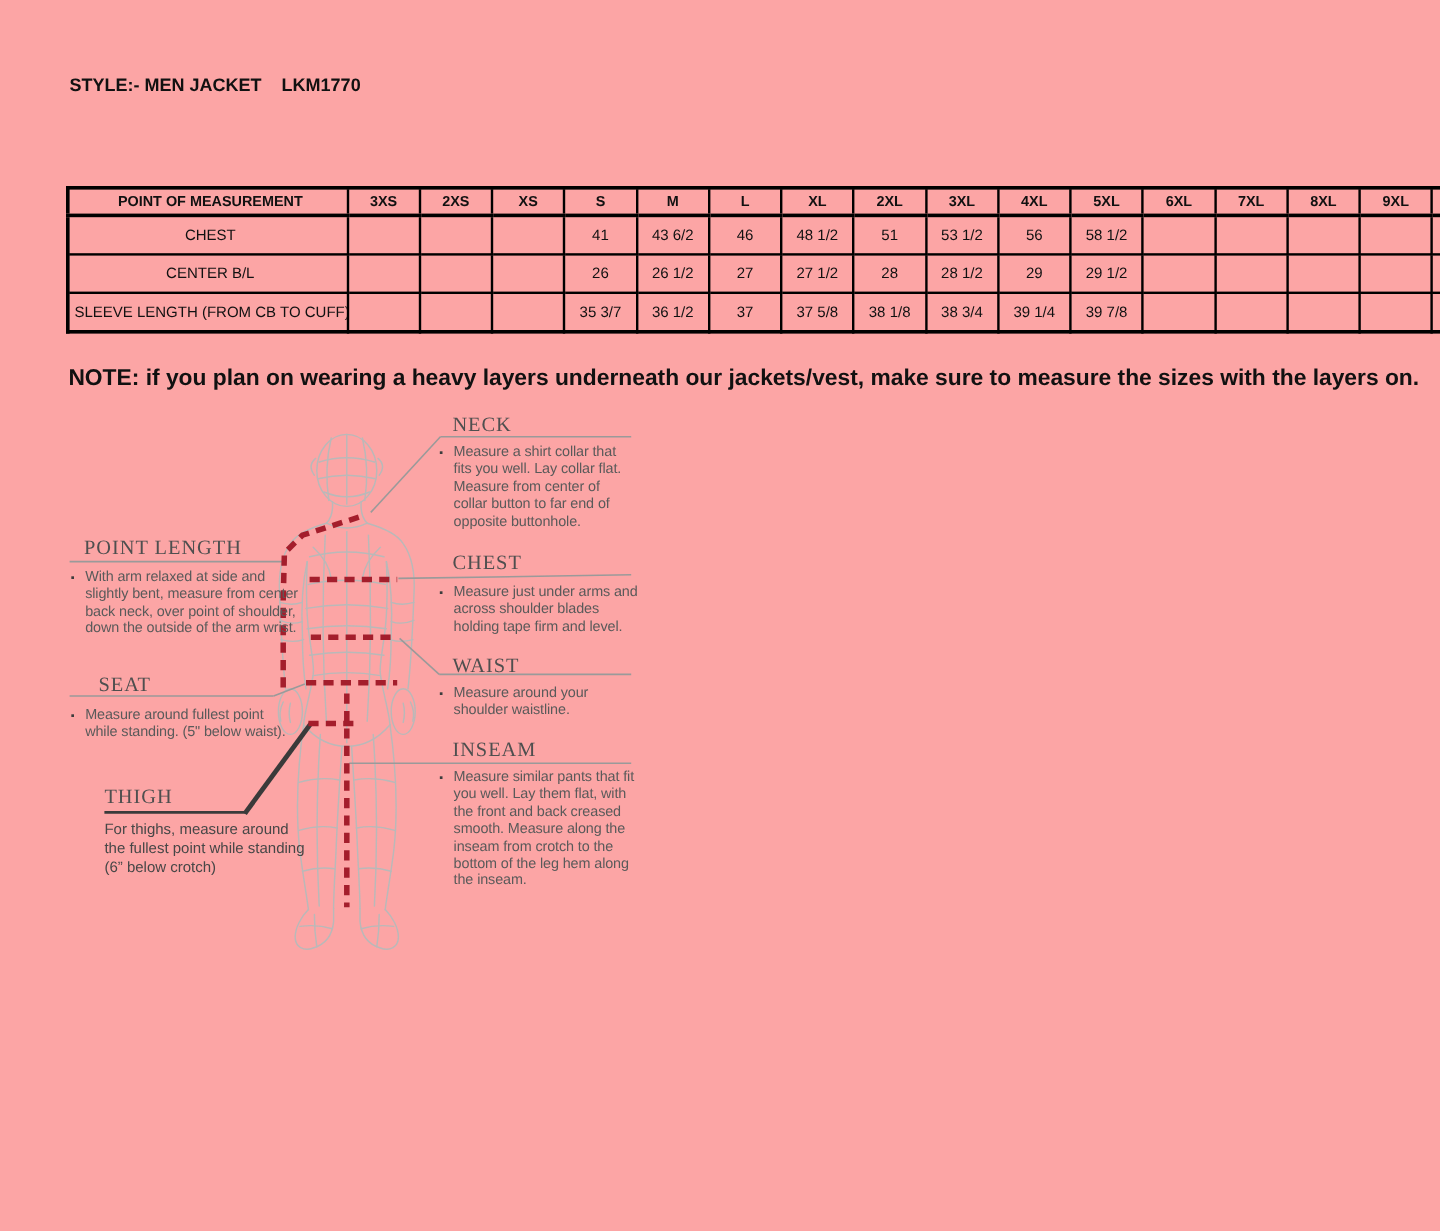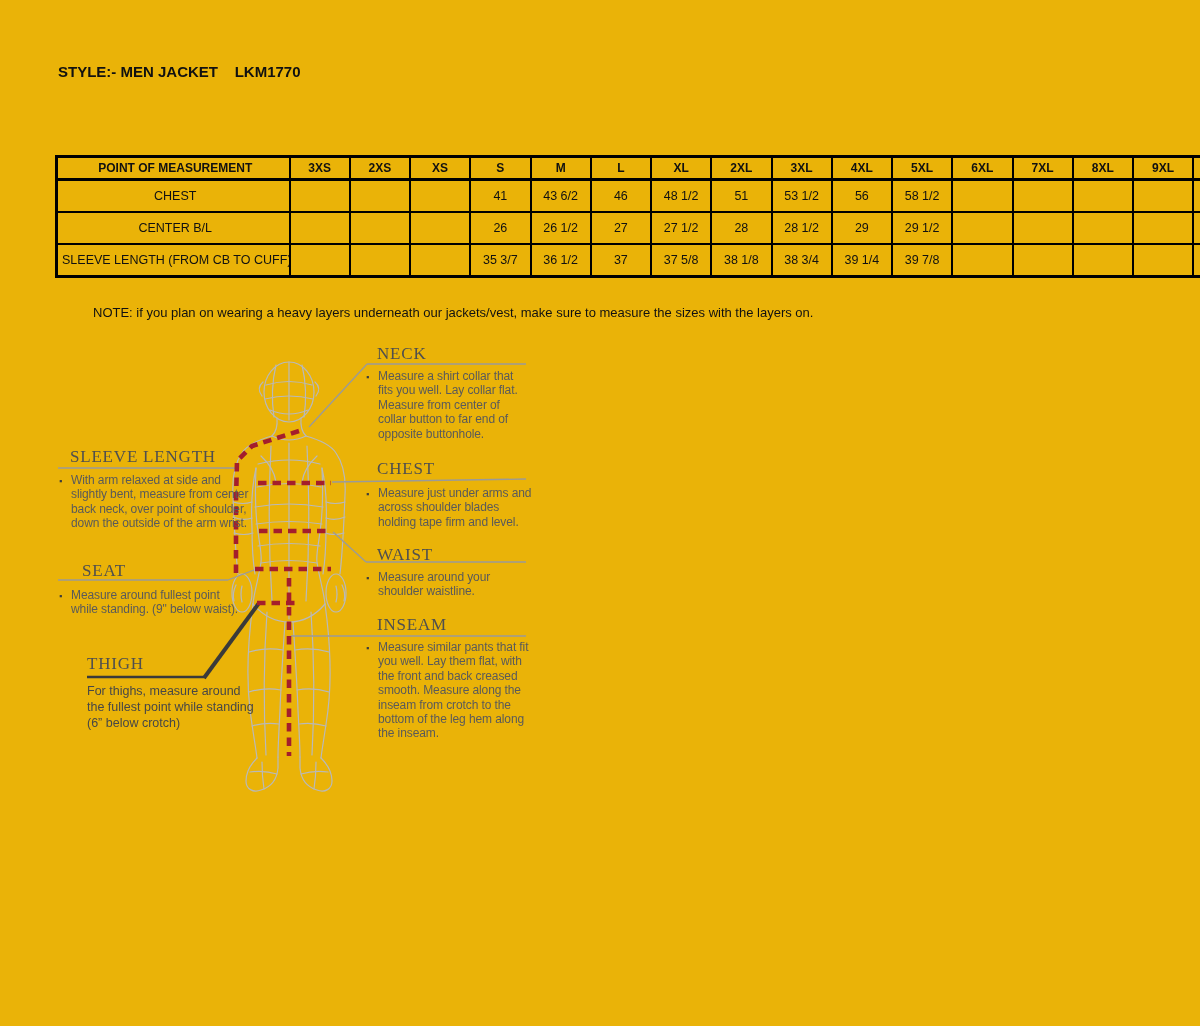--- a/index.html
+++ b/index.html
@@ -1,26 +1,26 @@
 <!DOCTYPE html>
 <html><head>
 <meta charset="utf-8">
 <style>
   html,body { margin:0; padding:0; background:#fff; }
   .page {
-    position:relative; width:1200px; height:1026px; background:#eab308;
+    position:relative; width:1200px; height:1026px; background:#fca5a5;
     font-family:"Liberation Sans", sans-serif; overflow:hidden;
   }
   .title {
     position:absolute; left:58px; top:63px;
     font-size:15px; font-weight:bold; color:#111; white-space:pre;
   }
   .note {
     position:absolute; left:57px; top:305px;
-    font-size:13px; font-weight:normal; color:#111;margin-left:36px;
+    font-size:19px; font-weight:bold; color:#111;
   }
   table.size-table {
     position:absolute; left:55px; top:155px; width:1200px;
     border-collapse:collapse; table-layout:fixed;
     border:3px solid #000;
   }
   table.size-table th, table.size-table td {
     border:2px solid #000; overflow:hidden; white-space:nowrap; padding:0;
   }
   table.size-table tr.head th {
@@ -267,28 +267,28 @@
   <div class="dlabel" style="left:377px; top:545px;">WAIST</div>
   <div class="desc" style="left:378px; top:570px; width:150px;">
     <span class="bullet">▪</span><span>Measure around your shoulder waistline.</span>
   </div>
 
   <div class="dlabel" style="left:377px; top:615px;">INSEAM</div>
   <div class="desc" style="left:378px; top:640px; width:160px;">
     <span class="bullet">▪</span><span>Measure similar pants that fit you well. Lay them flat, with the front and back creased smooth. Measure along the inseam from crotch to the bottom of the leg hem along the inseam.</span>
   </div>
 
-  <div class="dlabel" style="left:70px; top:447px;">SLEEVE LENGTH</div>
+  <div class="dlabel" style="left:70px; top:447px;">POINT LENGTH</div>
   <div class="desc" style="left:71px; top:473px; width:185px;">
     <span class="bullet">▪</span><span>With arm relaxed at side and slightly bent, measure from center back neck, over point of shoulder, down the outside of the arm wrist.</span>
   </div>
 
   <div class="dlabel" style="left:82px; top:561px;">SEAT</div>
   <div class="desc" style="left:71px; top:588px; width:170px;">
-    <span class="bullet">▪</span><span>Measure around fullest point while standing. (9" below waist).</span>
+    <span class="bullet">▪</span><span>Measure around fullest point while standing. (5" below waist).</span>
   </div>
 
   <div class="dlabel" style="left:87px; top:654px;">THIGH</div>
   <div class="desc desc-thigh" style="left:87px; top:684px; width:172px;">
     <span>For thighs, measure around the fullest point while standing (6” below crotch)</span>
   </div>
 
 </div>
 
 </body></html>

